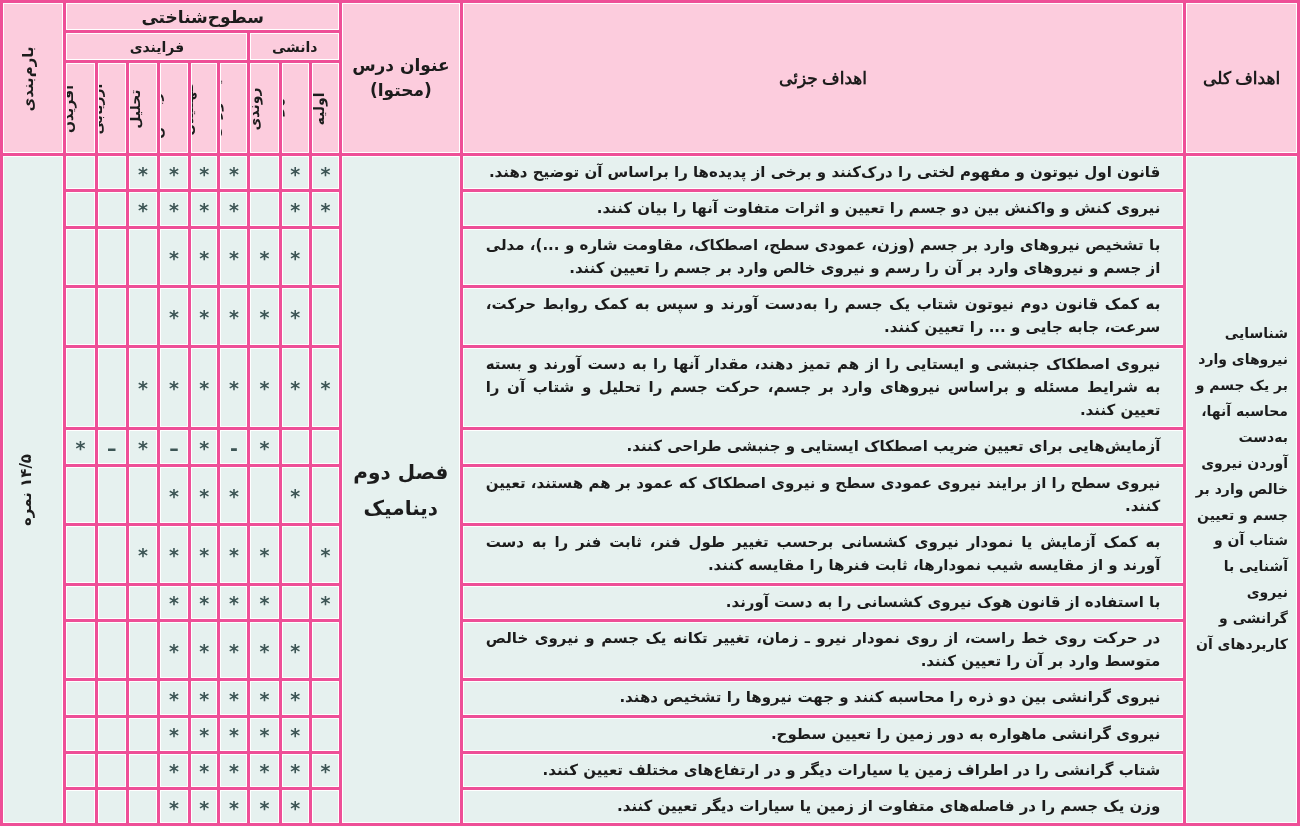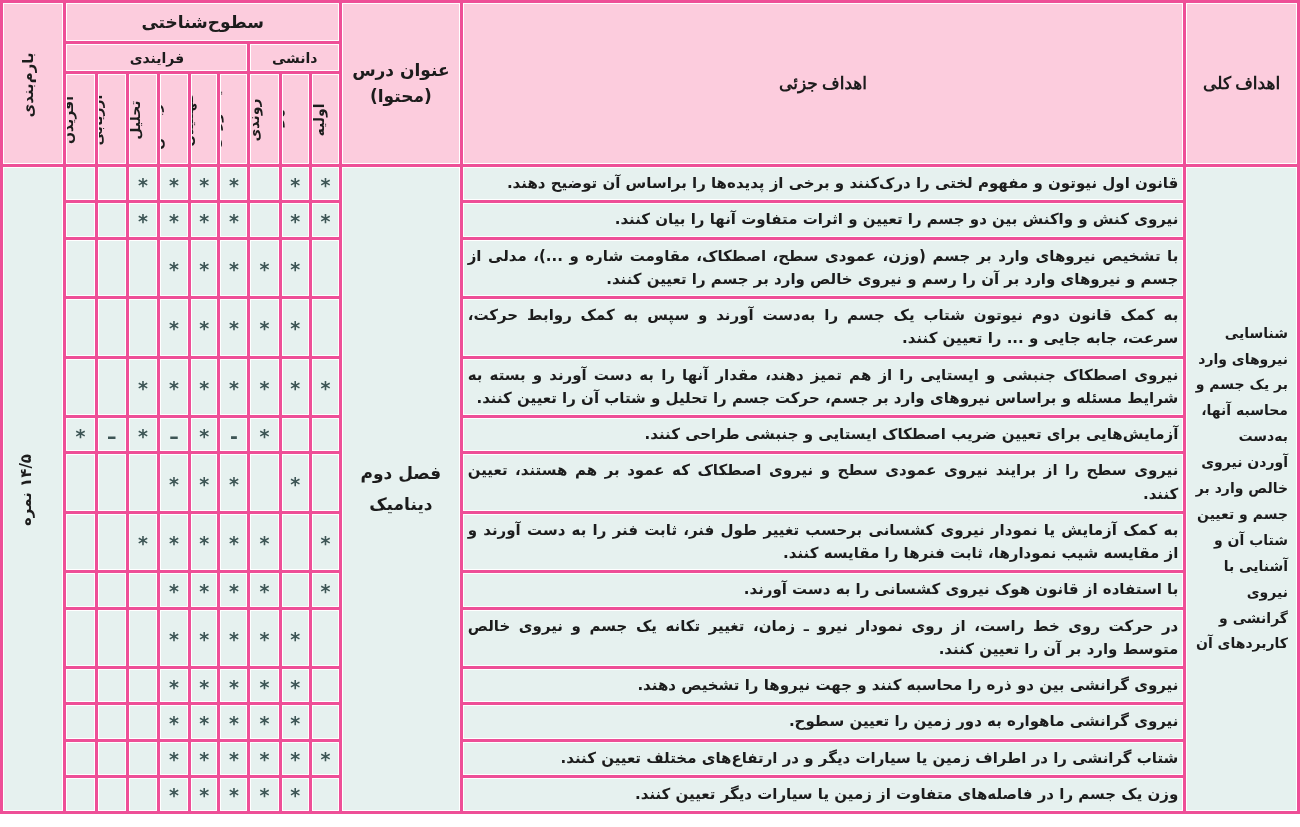--- a/index.html
+++ b/index.html
@@ -30,56 +30,56 @@
     background:var(--header-bg);
     font-weight:bold;
     text-align:center;
     vertical-align:middle;
     padding:2px;
   }
   td{
     background:var(--cell-bg);
     vertical-align:middle;
   }
-  tr.hrow1 th{height:38px;font-size:17px;}
+  tr.hrow1 th{height:27px;font-size:17px;}
   tr.hrow2 th{height:27px;font-size:14px;}
   tr.hrow3 th{height:90px;}
   th.big-head{font-size:17px;font-family:Liberation Serif, serif;}
   th.lesson-head{font-size:16px;line-height:1.5;}
   .vert{
     display:inline-block;
     transform:rotate(-90deg);
     white-space:nowrap;
   }
   th .vert{font-size:14px;font-weight:bold;}
   th.grading-head .vert{font-size:15px;}
   td.obj{
     text-align:justify;
     text-align-last:right;
-    padding:4px 4px;
+    padding:4px 22px;
     font-size:15px;
     font-weight:bold;
     line-height:1.55;
   }
   td.mark-cell{
     text-align:center;
     padding:0;
   }
   td.mark-cell .mark{
     display:inline-block;
     font-size:19px;
     font-weight:bold;
     color:var(--mark);
     line-height:1;
     transform:translateY(2px);
   }
   td.lesson-cell{
     text-align:center;
     font-weight:bold;
-    font-size:17px;
+    font-size:20px;
     line-height:1.8;
     margin-top:12px;
   }
   td.general-cell{
     text-align:right;
     padding:6px 8px;
     font-size:14px;
     font-weight:bold;
     line-height:1.85;
     margin-left:6px;

